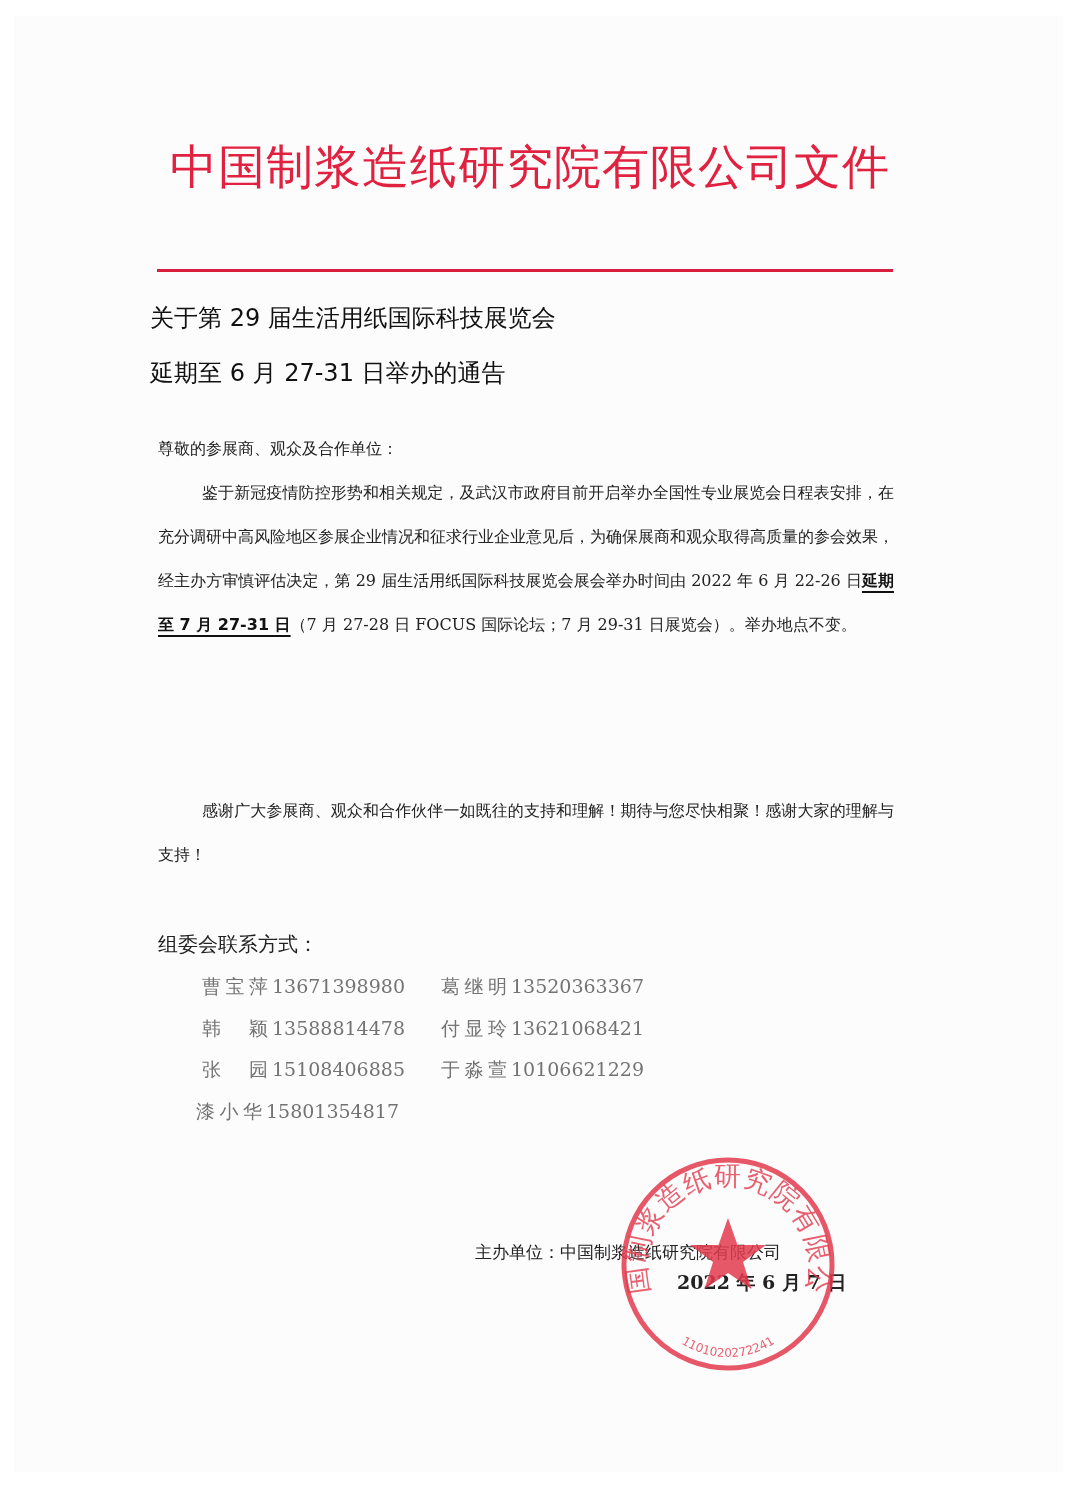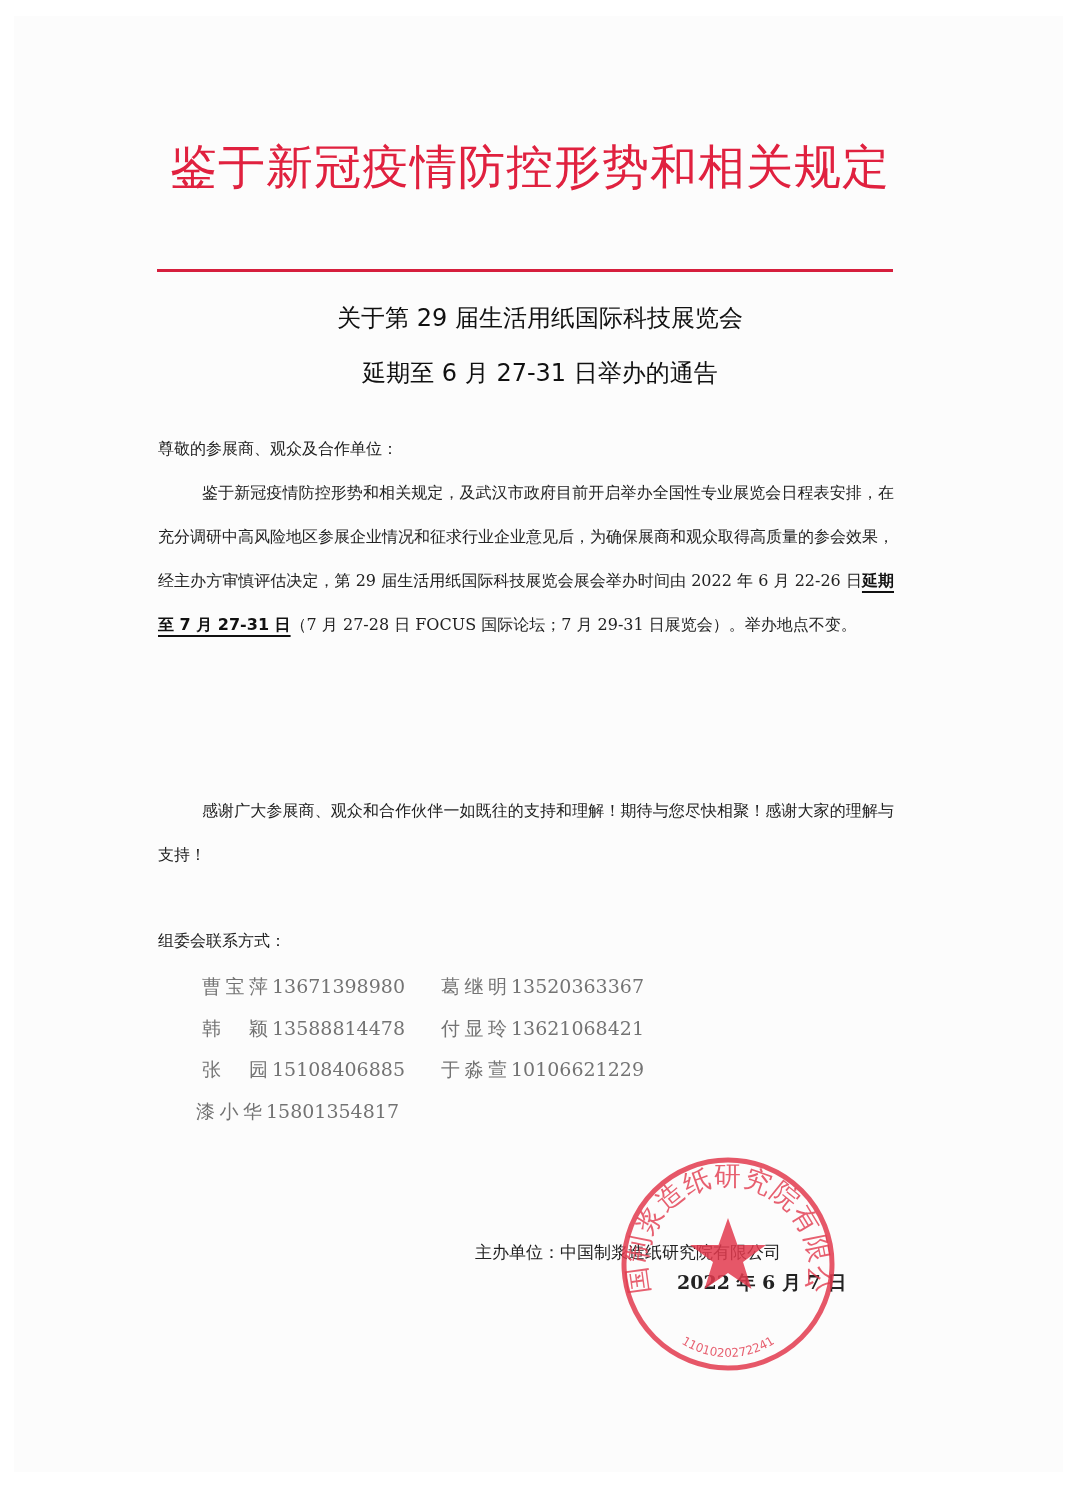--- a/index.html
+++ b/index.html
@@ -14,56 +14,56 @@
   .doc-title {
     position: absolute; left: 160px; top: 136px; width: 740px;
     text-align: center; color: #e0213f; font-size: 47px; font-weight: normal;
     letter-spacing: 1px; white-space: nowrap;
   }
   .red-rule {
     position: absolute; left: 157px; top: 269px; width: 736px; height: 3px;
     background: #d61f3d;
   }
   .heading {
-    position: absolute; left: 150px; width: 780px; text-align: center;
+    position: absolute; left: 150px; width: 780px; 
     font-size: 24px; color: #111; white-space: nowrap;
   }
   .h1 { top: 302px; }
   .h2 { top: 357px; }
 
   .para {
     position: absolute; left: 158px; width: 736px; font-size: 16px; color: #222;
     line-height: 44px; text-align: justify;
   }
   .salutation { top: 427px; }
   .body1 { top: 471px; text-indent: 44px; }
   .body2 { top: 789px; text-indent: 44px; }
   .emph {
     font-family: "DejaVu Sans", "Liberation Sans", sans-serif; font-weight: bold;
     color: #111; text-decoration: underline; text-decoration-thickness: 2px;
     text-underline-offset: 5px;
   }
 
-  .contacts-label { position: absolute; left: 158px; top: 931px; font-size: 16px; color: #222; }
+  .contacts-label { position: absolute; left: 158px; top: 931px; font-size: 20px; color: #222; }
   .contact {
     position: absolute; font-size: 19px; color: #737373; white-space: nowrap;
   }
   .contact .name { display: inline-block; width: 66px; text-align: justify; text-align-last: justify; margin-right: 4px; }
 
   .organizer { position: absolute; left: 475px; top: 1241px; font-size: 17px; color: #222; white-space: nowrap; }
   .sign-date { position: absolute; left: 677px; top: 1270px; font-size: 19px; color: #222; white-space: nowrap; font-weight: bold; }
 
   .stamp { position: absolute; left: 612px; top: 1148px; width: 232px; height: 232px; pointer-events: none; }
 </style>
 </head>
 <body>
 
 <div class="sheet"></div>
 
-<div class="doc-title sans">鉴于新冠疫情防控形势和相关规定</div>
+<div class="doc-title sans">中国制浆造纸研究院有限公司文件</div>
 <div class="red-rule"></div>
 
 <div class="heading h1 sans">关于第 29 届生活用纸国际科技展览会</div>
 <div class="heading h2 sans">延期至 6 月 27-31 日举办的通告</div>
 
 <div class="para salutation serif">尊敬的参展商、观众及合作单位：</div>
 
 <div class="para body1 serif"><span>鉴于新冠疫情防控形势和相关规定，及武汉市政府目前开启举办全国性专业展览会日程表安排，在充分调研中高风险地区参展企业情况和征求行业企业意见后，为确保展商和观众取得高质量的参会效果，经主办方审慎评估决定，第 29 届生活用纸国际科技展览会展会举办时间由 2022 年 6 月 22-26 日</span><span class="emph">延期至 7 月 27-31 日</span><span>（7 月 27-28 日 FOCUS 国际论坛；7 月 29-31 日展览会）。举办地点不变。</span></div>
 
 <div class="para body2 serif">感谢广大参展商、观众和合作伙伴一如既往的支持和理解！期待与您尽快相聚！感谢大家的理解与支持！</div>

